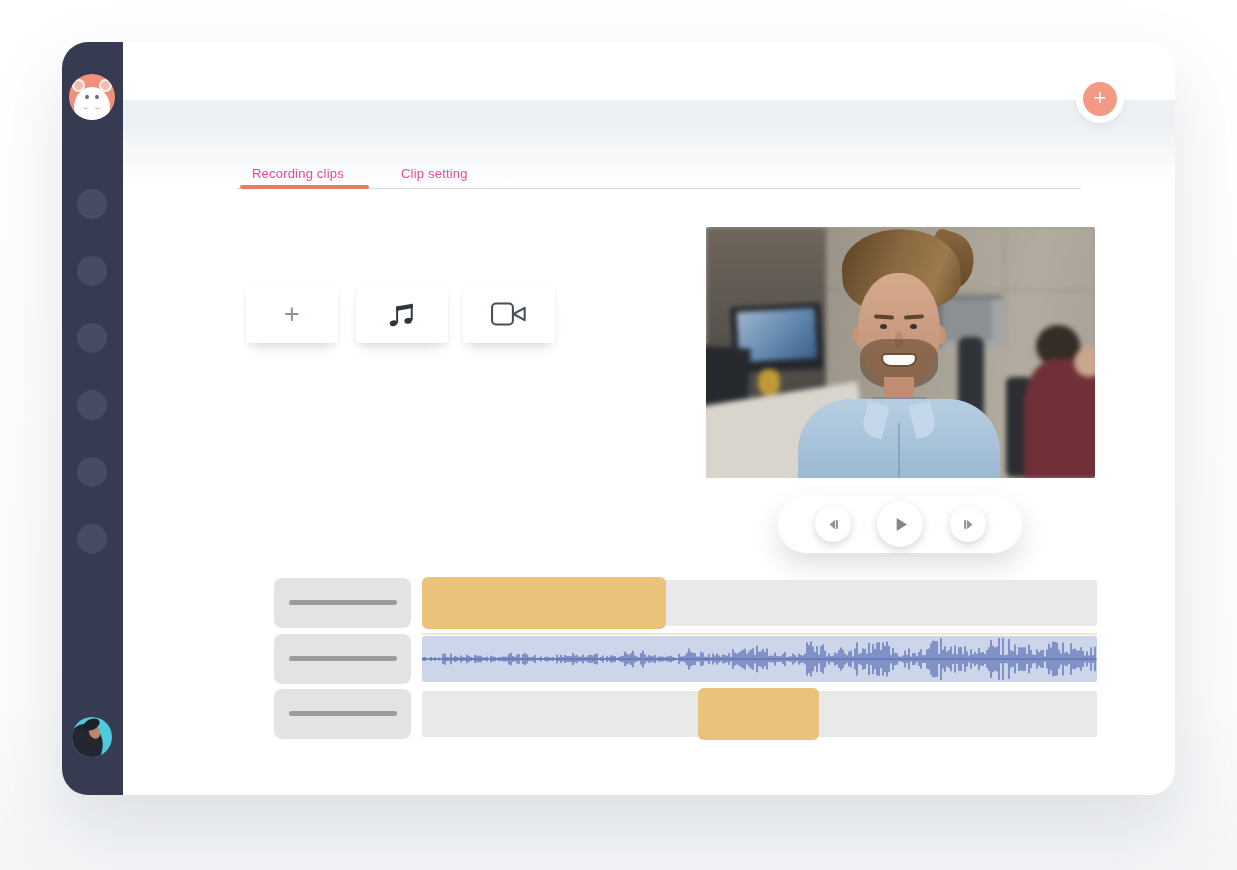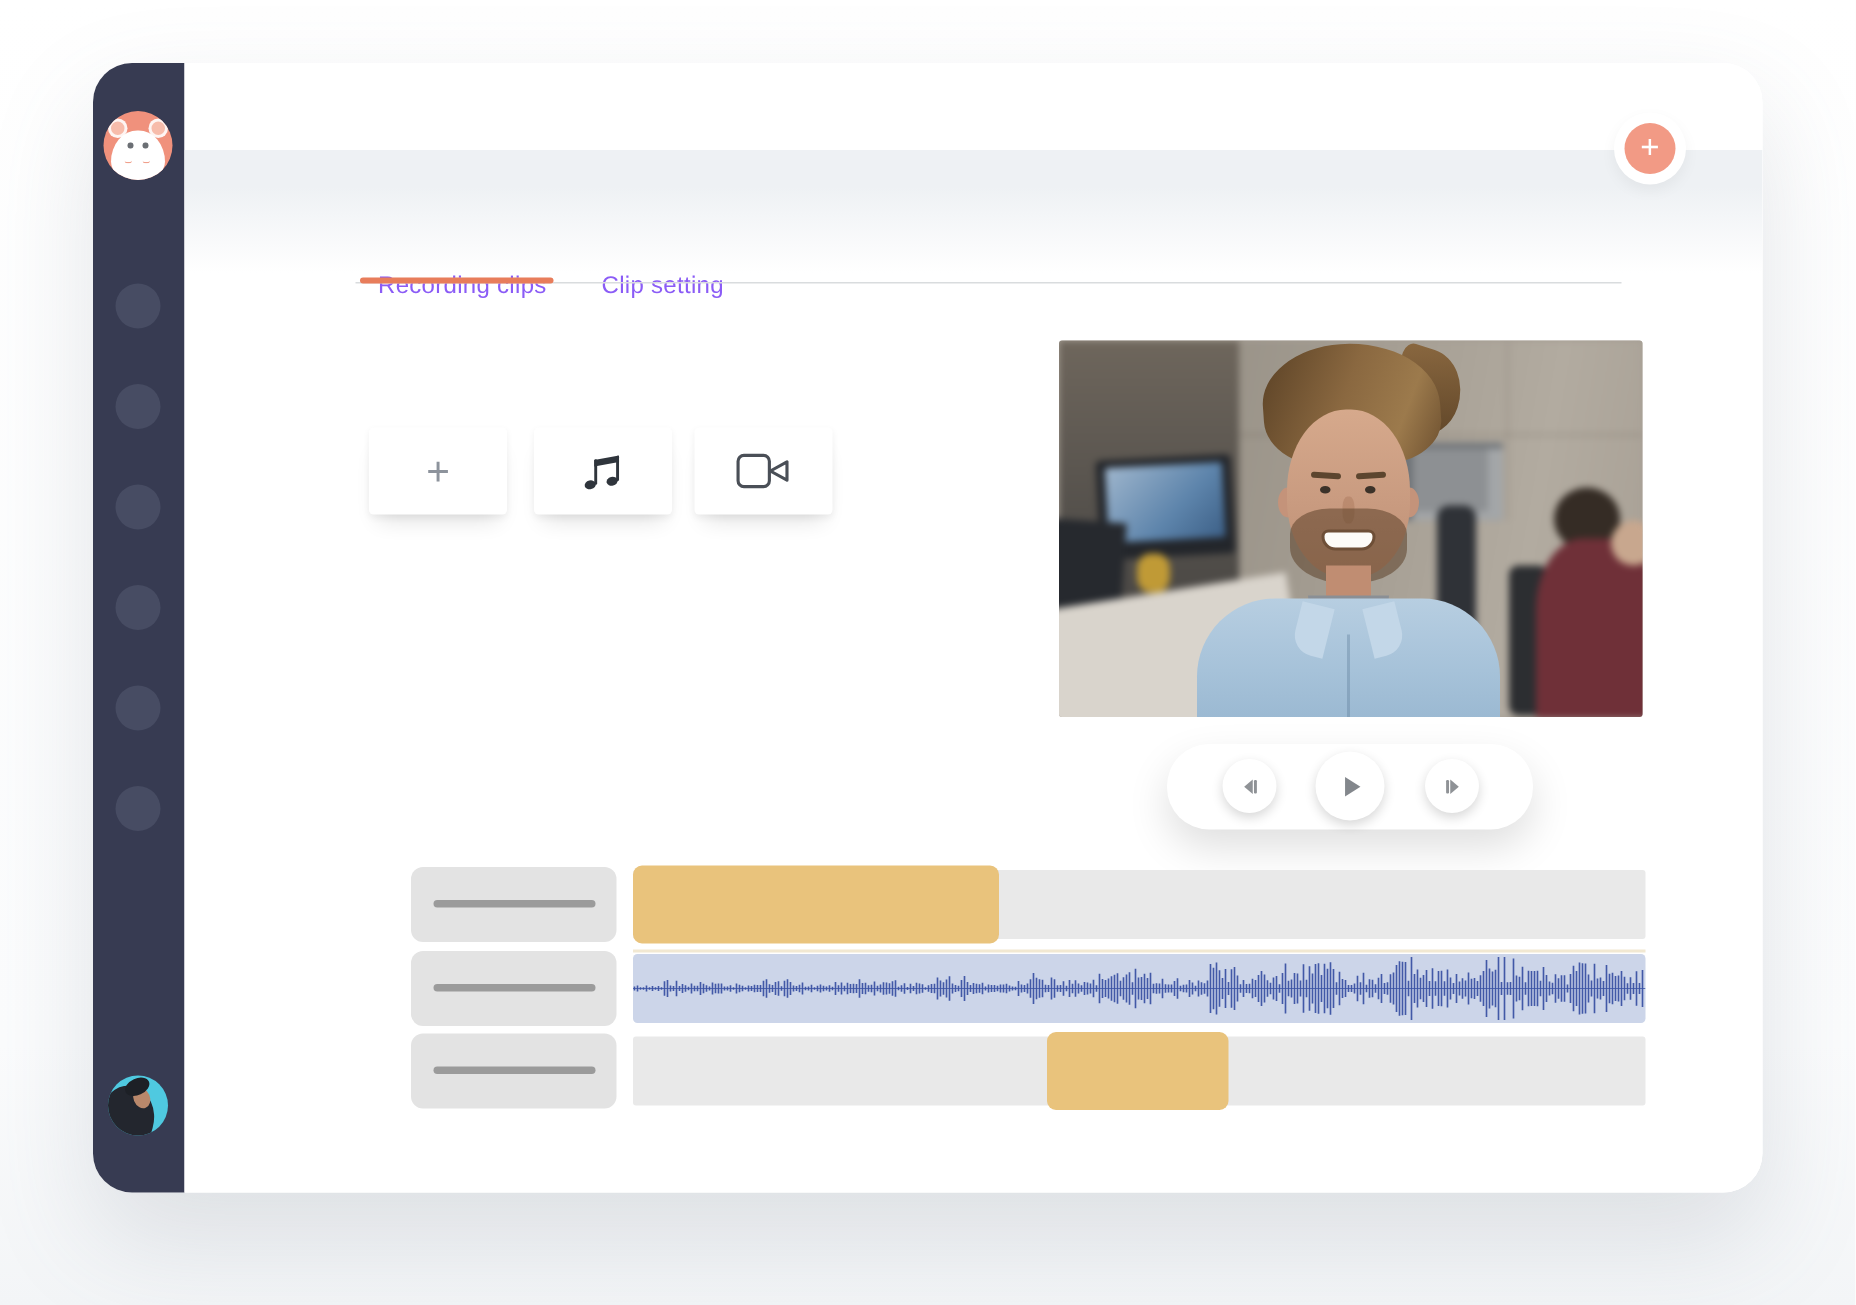--- a/index.html
+++ b/index.html
@@ -25,21 +25,21 @@
   .avatar{position:absolute;left:10px;top:675px;width:40px;height:40px;border-radius:50%;background:var(--avatar-bg);overflow:hidden;cursor:pointer}
   .avatar .hair{position:absolute;left:-5px;top:7px;width:36px;height:42px;background:#23262e;border-radius:46% 56% 40% 40%;transform:rotate(16deg)}
   .avatar .face{position:absolute;left:17px;top:8px;width:11px;height:14px;background:#b9886b;border-radius:50%;transform:rotate(-22deg)}
   .avatar .fringe{position:absolute;left:11px;top:2px;width:17px;height:11px;background:#1d2026;border-radius:50%;transform:rotate(-24deg)}
   
   .main{position:absolute;left:61px;top:0;width:1052px;height:753px;border-radius:0 26px 26px 0;overflow:hidden;background:#fff}
   .header-fade{position:absolute;left:0;top:58px;width:100%;height:82px;background:linear-gradient(180deg,#eef1f4 0%,#eef1f4 30%,rgba(255,255,255,0) 100%)}
   .fab{position:absolute;left:953px;top:33px;width:48px;height:48px;border-radius:50%;background:#fff;box-shadow:0 4px 10px rgba(0,0,0,.05);cursor:pointer;z-index:5}
   .fab .inner{position:absolute;left:7px;top:7px;width:34px;height:34px;border-radius:50%;background:var(--fab);color:#fff;font-size:22px;font-weight:300;line-height:32px;text-align:center}
   
-  .tab{position:absolute;top:140px;font-size:16px;color:#8b5cf6;letter-spacing:.2px;cursor:pointer}
+  .tab{position:absolute;top:124px;font-size:13px;color:#ec4899;letter-spacing:.2px;cursor:pointer}
   .tab.t1{left:129px}.tab.t2{left:278px}
   .tab-underline{position:absolute;left:117px;top:143px;width:129px;height:4px;border-radius:2px;background:var(--accent);z-index:2}
   .tab-divider{position:absolute;left:114px;top:146px;width:844px;height:1px;background:#d9dcde}
   
   .toolcard{position:absolute;top:243px;width:92px;height:58px;background:#fff;border-radius:3px;
     box-shadow:0 2px 5px rgba(0,0,0,.06),0 10px 14px -6px rgba(0,0,0,.12);display:flex;align-items:center;justify-content:center;cursor:pointer}
   .toolcard.c1{left:123px}.toolcard.c2{left:233px}.toolcard.c3{left:340px}
   .plus-glyph{font-size:27px;font-weight:300;color:#8d939c;line-height:1}
   
   .video{position:absolute;left:583px;top:185px;width:389px;height:251px;border-radius:2px;overflow:hidden;background:#a59e94}

